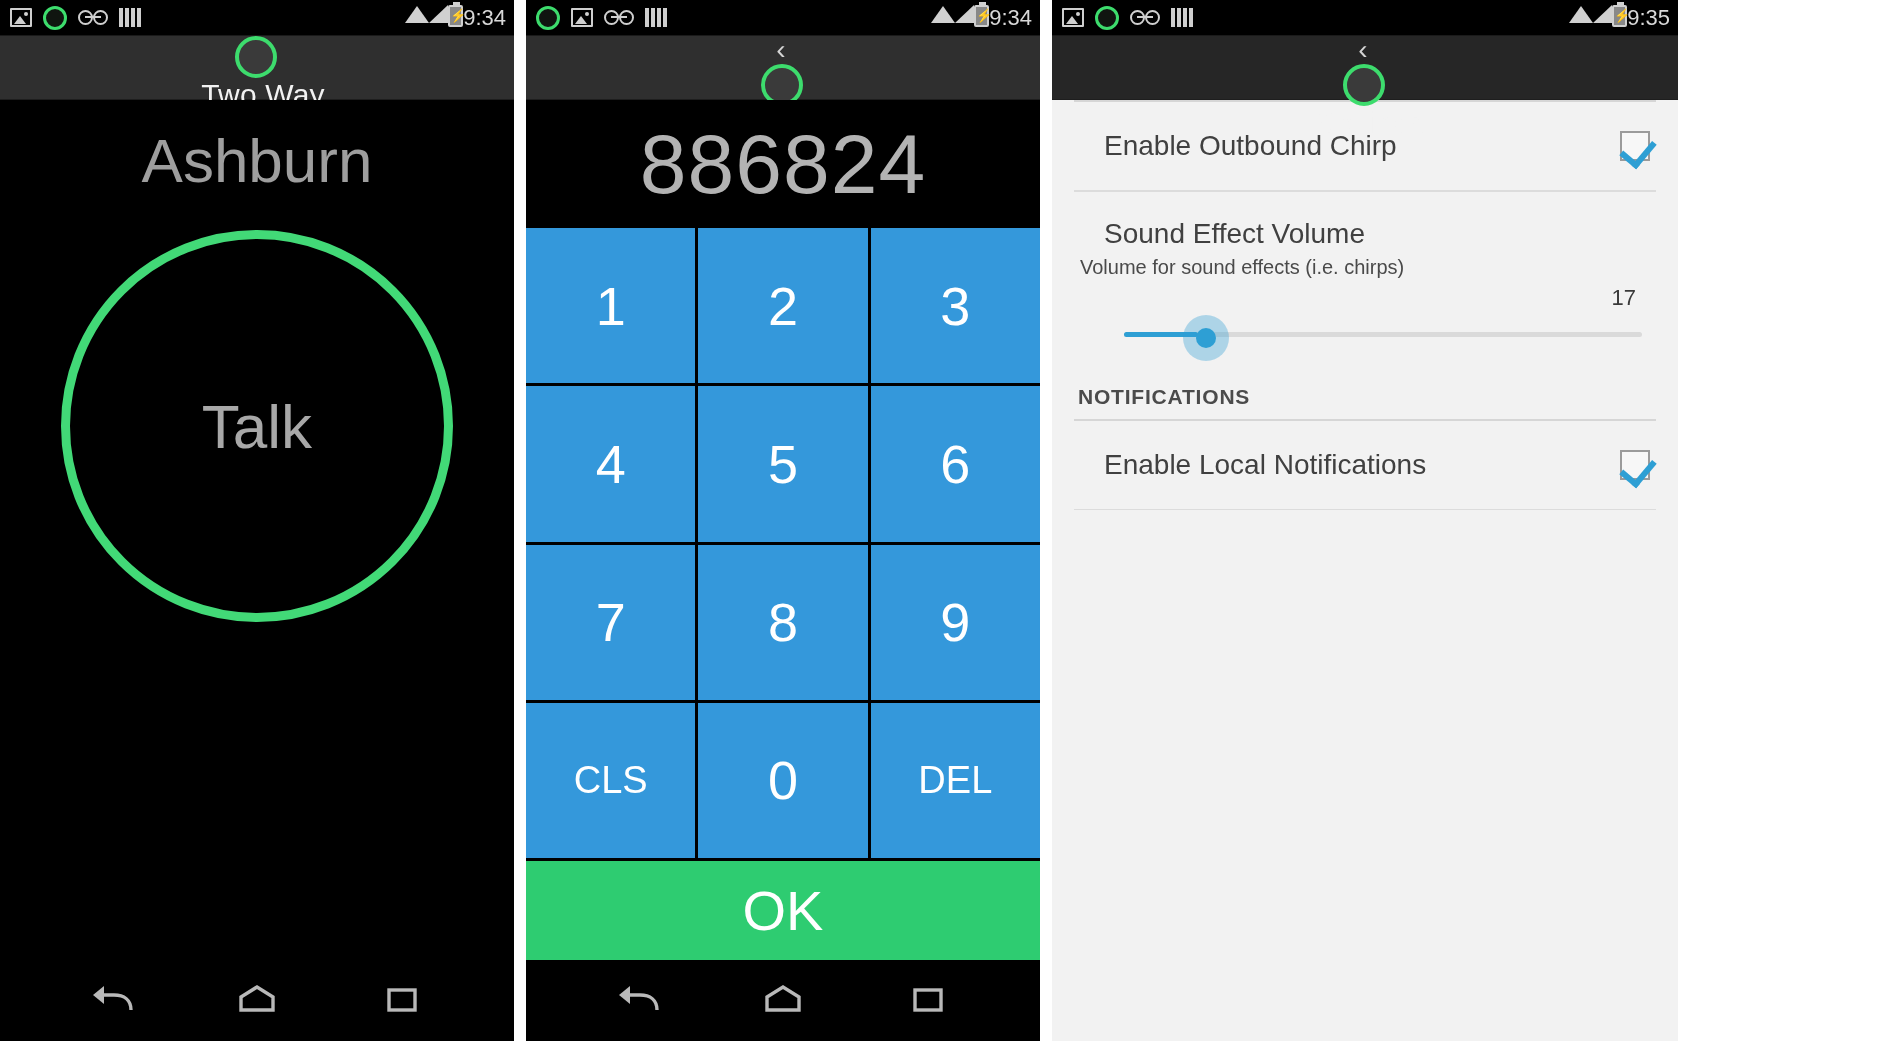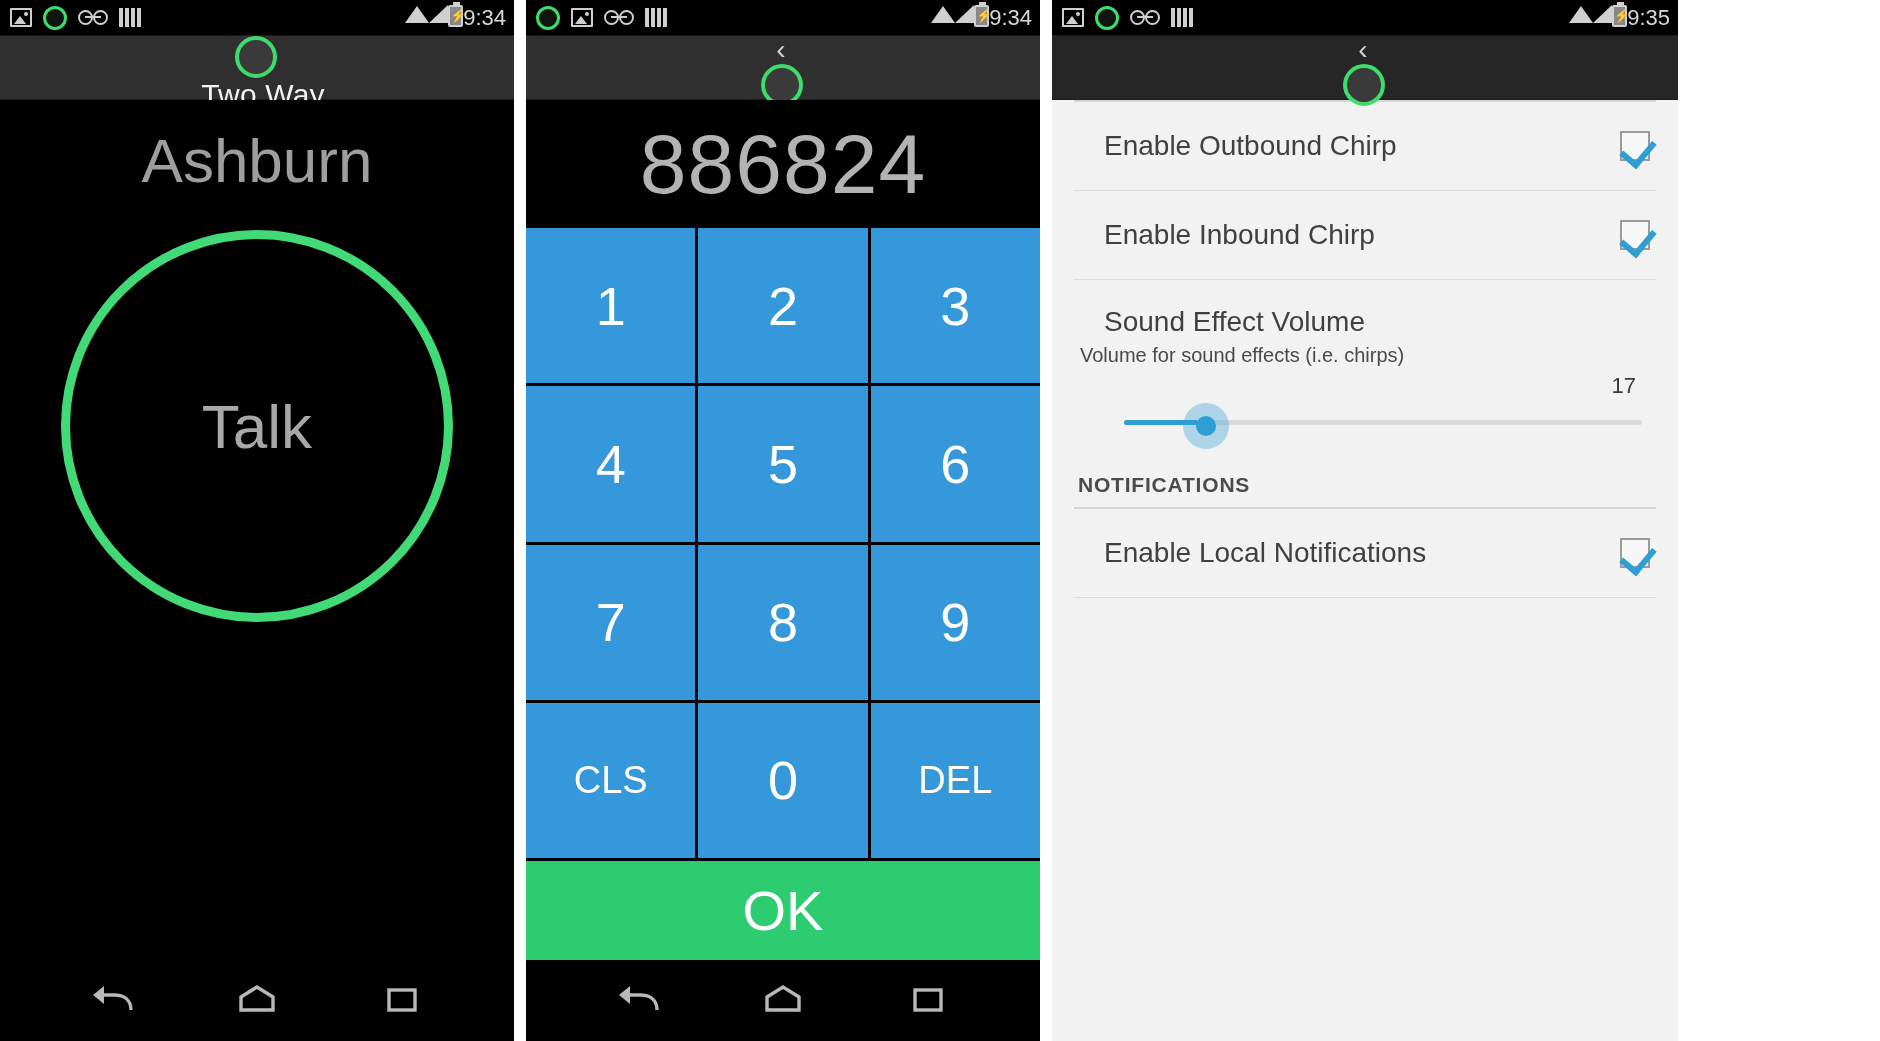--- a/index.html
+++ b/index.html
@@ -347,26 +347,20 @@
       <div class="sec-rule"></div>
 
       <div class="row">
         <div class="row-texts">
           <span class="row-title">Enable Outbound Chirp</span>
         </div>
         <span class="cbx"></span>
       </div>
       <div class="row-div"></div>
 
-      <div class="row">
-        <div class="row-texts">
-          <span class="row-title">Enable Inbound Chirp</span>
-        </div>
-        <span class="cbx"></span>
-      </div>
       <div class="row-div"></div>
 
       <div class="row" style="padding-bottom:2px; min-height:0;">
         <div class="row-texts">
           <span class="row-title">Sound Effect Volume</span>
           <span class="row-sub">Volume for sound effects (i.e. chirps)</span>
         </div>
       </div>
 
       <div class="slider-block">

